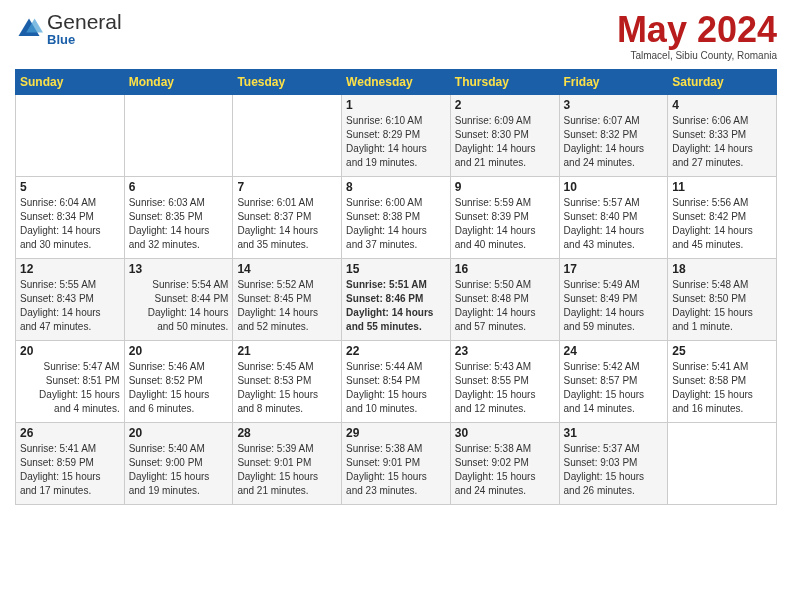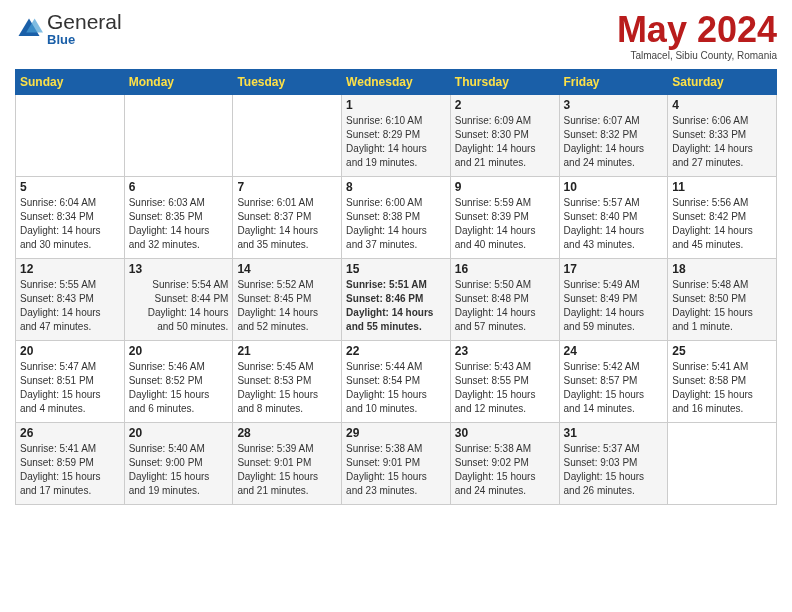--- a/index.html
+++ b/index.html
@@ -262,21 +262,21 @@
           <span class="day-num">18</span>
           <div class="day-info" style="white-space: pre-line;">Sunrise: 5:48 AM
 Sunset: 8:50 PM
 Daylight: 15 hours
 and 1 minute.</div>
         </td>
       </tr>
       <tr>
         <td>
           <span class="day-num">20</span>
-          <div class="day-info" style="white-space: pre-line;">Sunrise: 5:47 AM
+          <div class="day-info" style="white-space: pre-line; text-align: right;">Sunrise: 5:47 AM
 Sunset: 8:51 PM
 Daylight: 15 hours
 and 4 minutes.</div>
         </td>
         <td>
           <span class="day-num">20</span>
           <div class="day-info" style="white-space: pre-line;">Sunrise: 5:46 AM
 Sunset: 8:52 PM
 Daylight: 15 hours
 and 6 minutes.</div>

